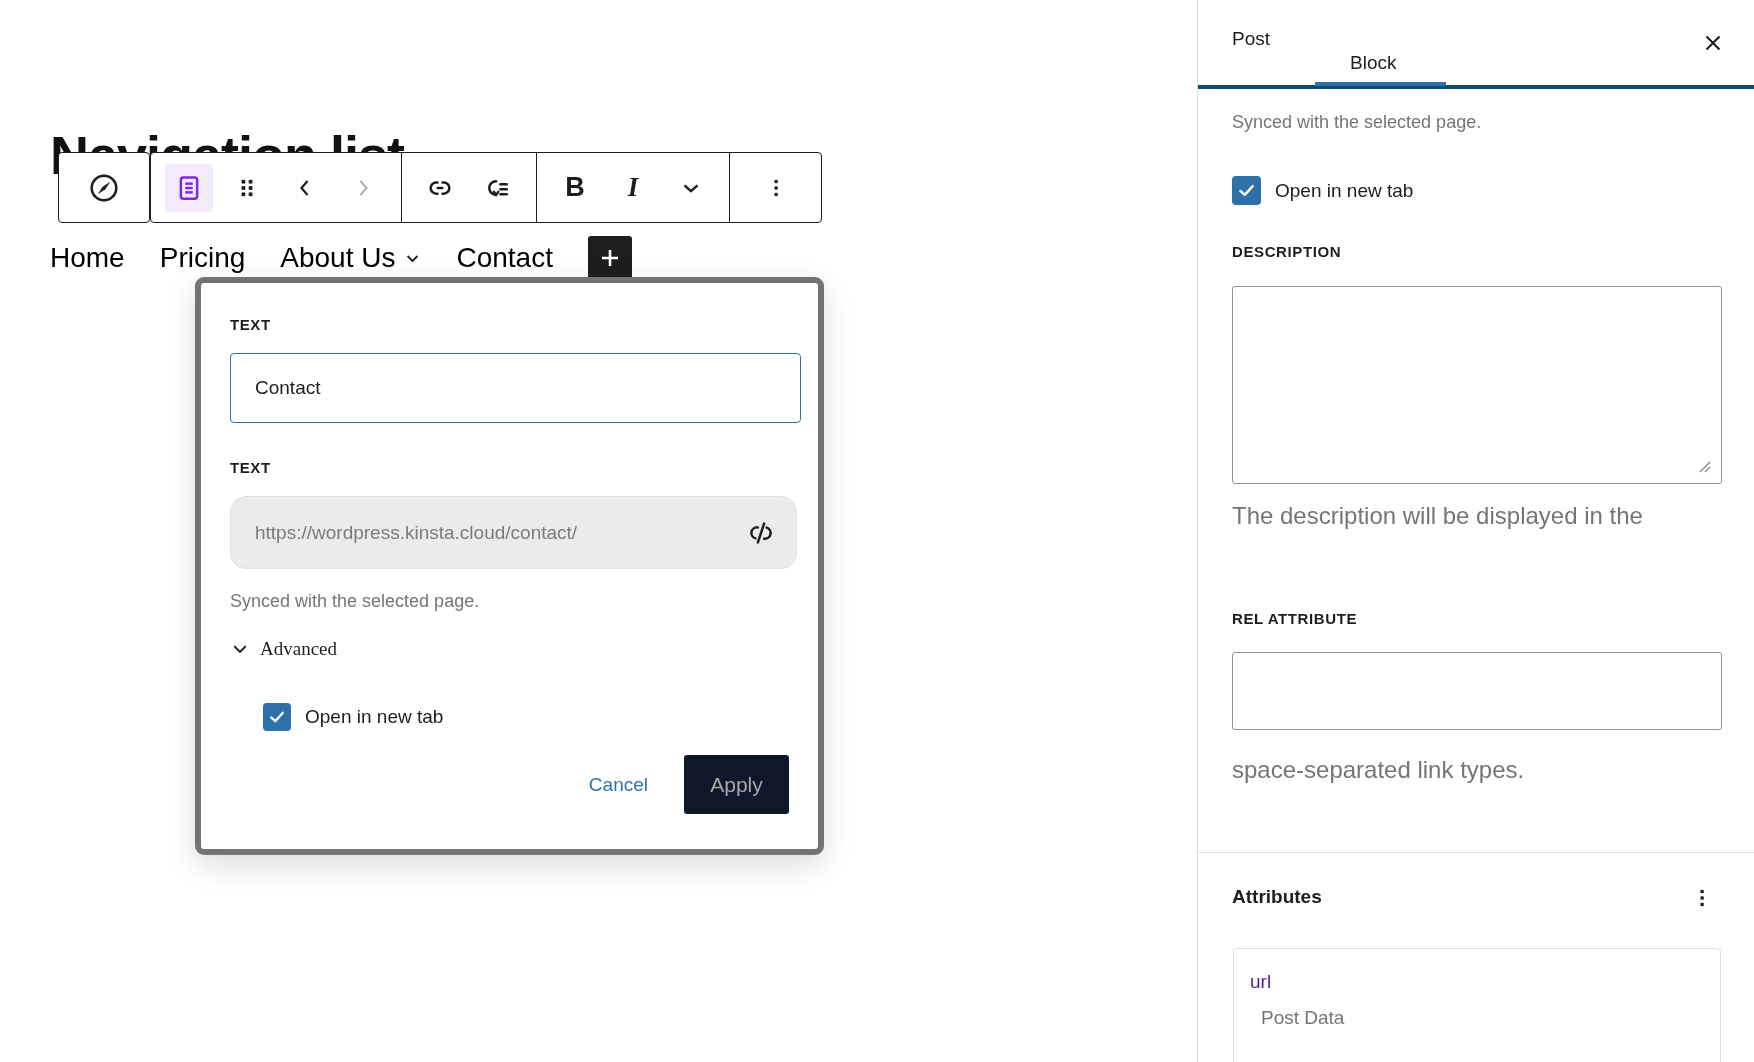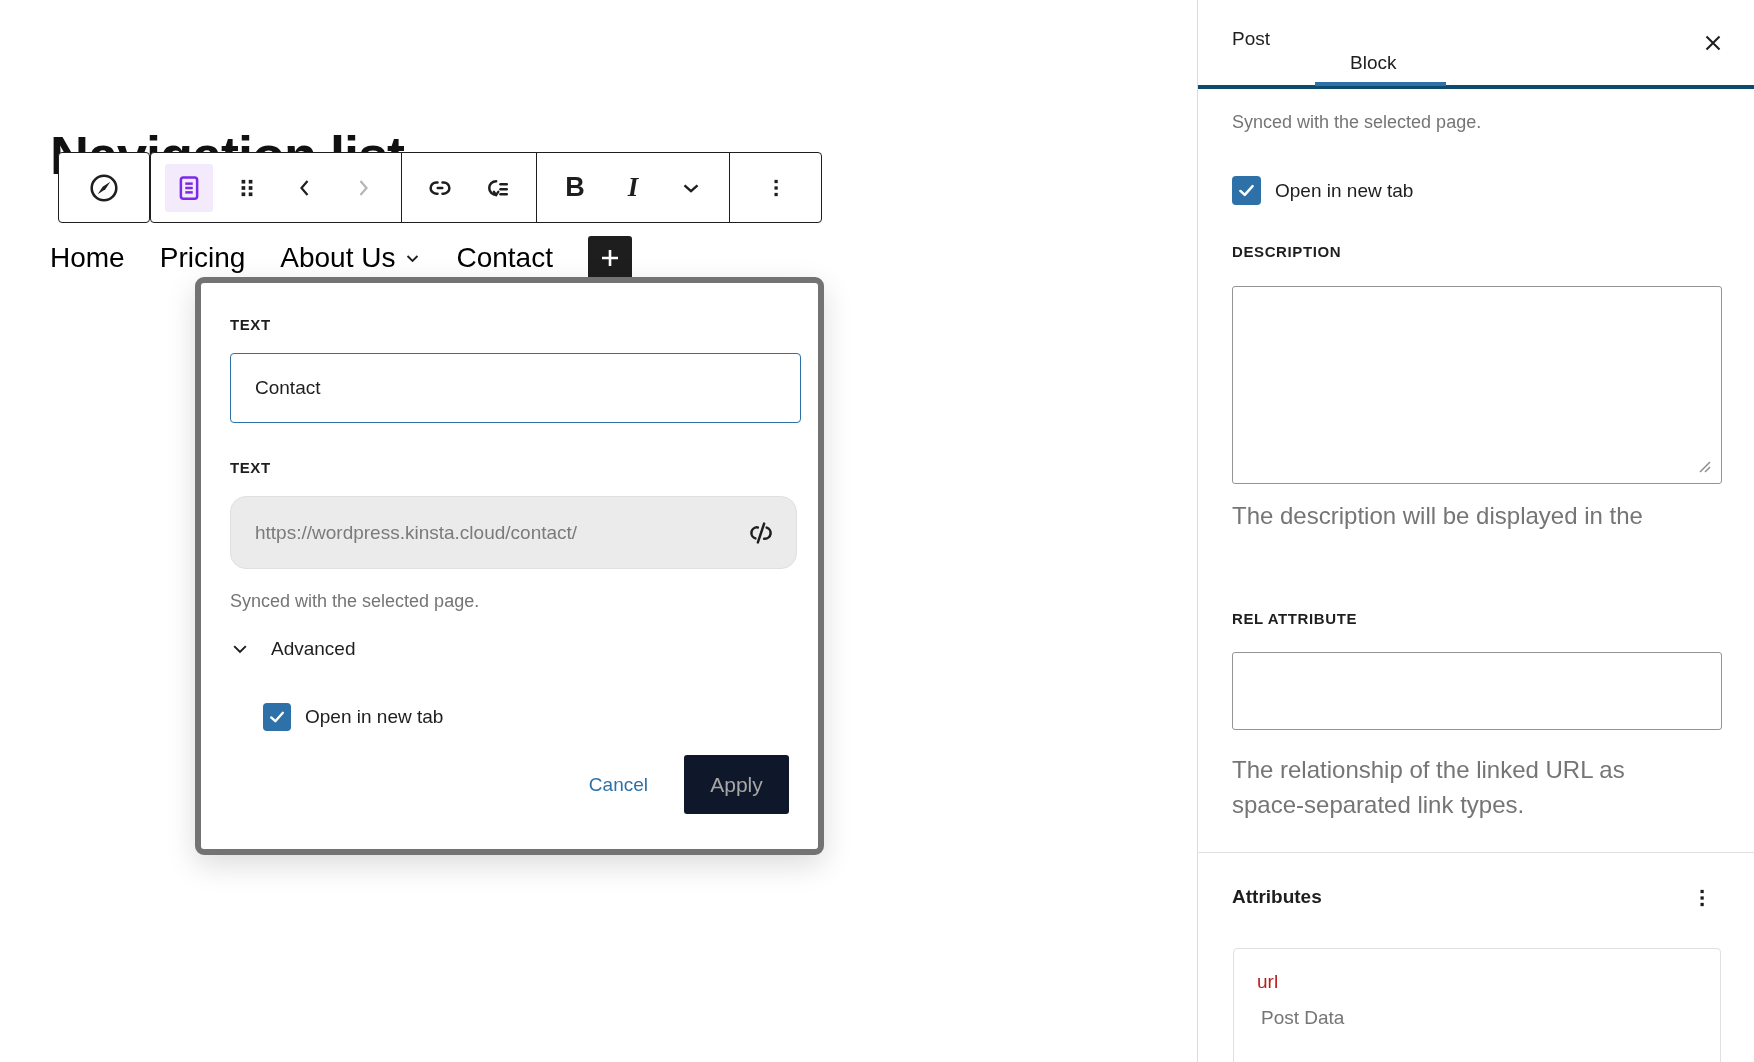--- a/index.html
+++ b/index.html
@@ -47,21 +47,21 @@
     border:1.5px solid #2e71a8; border-radius:4px; font-size:19px; color:#1e1e1e;
     padding:0 24px; font-family:"Liberation Sans", sans-serif; background:#fff; outline:none;
   }
   .link-field {
     position:absolute; left:29px; top:213px; width:567px; height:73px;
     background:#ebebeb; border:1px solid #e0e0e0; border-radius:16px;
     display:flex; align-items:center; justify-content:space-between; padding:0 20px 0 24px;
   }
   .link-url { font-size:19px; color:#7b7b7b; white-space:nowrap; overflow:hidden; }
   .muted-note { position:absolute; left:29px; font-size:18px; color:#757575; }
-  .advanced-row { position:absolute; left:29px; top:355px; display:flex; align-items:center; gap:21px; font-size:19px; color:#1e1e1e; }
+  .advanced-row { position:absolute; left:29px; top:355px; display:flex; align-items:center; gap:10px; font-size:19px; color:#1e1e1e;font-family:Liberation Serif, serif; }
   .checkbox-row { position:absolute; display:flex; align-items:center; gap:14px; font-size:19px; color:#1e1e1e; }
   .checkbox { width:28px; height:28px; background:#2e71a8; border-radius:4px; display:flex; align-items:center; justify-content:center; flex:0 0 auto; }
   .pop-actions { position:absolute; right:29px; bottom:35px; display:flex; align-items:center; gap:36px; }
   .cancel-btn { font-size:19px; color:#2e71a8; background:none; border:none; cursor:pointer; font-family:"Liberation Sans", sans-serif; }
   .apply-btn { width:105px; height:59px; background:#0f172a; color:#a7a7a7; border:none; border-radius:3px; font-size:21px; font-family:"Liberation Sans", sans-serif; }
 
   
   .sidebar { position:absolute; left:1197px; top:0; width:557px; height:1062px; background:#fff; border-left:1px solid #dcdcdc; z-index:4; }
   .tabbar { position:relative; height:89px; border-bottom:4px solid #0c4a6e; }
   .tab { position:absolute; top:28px; font-size:19px; color:#1e1e1e; background:none; border:none; font-family:"Liberation Sans", sans-serif; cursor:pointer; }
@@ -81,21 +81,21 @@
   .sb-help { position:absolute; left:34px; font-size:24px; color:#757575; line-height:35px; }
   .sb-input {
     position:absolute; left:34px; top:652px; width:490px; height:78px;
     border:1px solid #949494; border-radius:3px; background:#fff; font-size:19px; padding:0 16px;
     font-family:"Liberation Sans", sans-serif;
   }
   .sb-divider { position:absolute; left:0; top:852px; width:557px; height:1px; background:#e0e0e0; }
   .attr-title { position:absolute; left:34px; top:886px; font-size:19px; font-weight:700; color:#1e1e1e; }
   .attr-kebab { position:absolute; left:486px; top:880px; width:36px; height:36px; background:none; border:none; display:flex; align-items:center; justify-content:center; cursor:pointer; }
   .attr-card { position:absolute; left:35px; top:948px; width:488px; height:170px; border:1px solid #e0e0e0; border-radius:4px; background:#fff; }
-  .attr-name { position:absolute; left:23px; top:22px; font-size:19px; color:#b91c1c; }
+  .attr-name { position:absolute; left:16px; top:22px; font-size:19px; color:#4c1d95; }
   .attr-source { position:absolute; left:27px; top:58px; font-size:19px; color:#757575; }
 
   svg { display:block; }
 </style>
 </head>
 <body>
 
 <div id="stage">
 
   <h1 class="heading">Navigation list</h1>
@@ -294,21 +294,20 @@
           <line x1="9" y1="14" x2="14" y2="9"></line>
       </svg>
     </span>
     <p class="sb-help" style="top:498px;">
       <span style="display:block;">The description will be displayed in the</span>
     </p>
 
     <span class="sb-label" style="top:610px;">REL ATTRIBUTE</span>
     <input class="sb-input" type="text" value="" style="">
     <p class="sb-help" style="top:752px;">
-      <span style="display:block;">The relationship of the linked URL as</span>
       <span style="display:block;">space-separated link types.</span>
     </p>
 
     <div class="sb-divider"></div>
 
     <span class="attr-title">Attributes</span>
     <button class="attr-kebab">
       <span>
         <svg width="26" height="26" viewBox="0 0 24 24" fill="#1e1e1e">
           <rect x="10.6" y="4.5" width="3" height="3"></rect>

